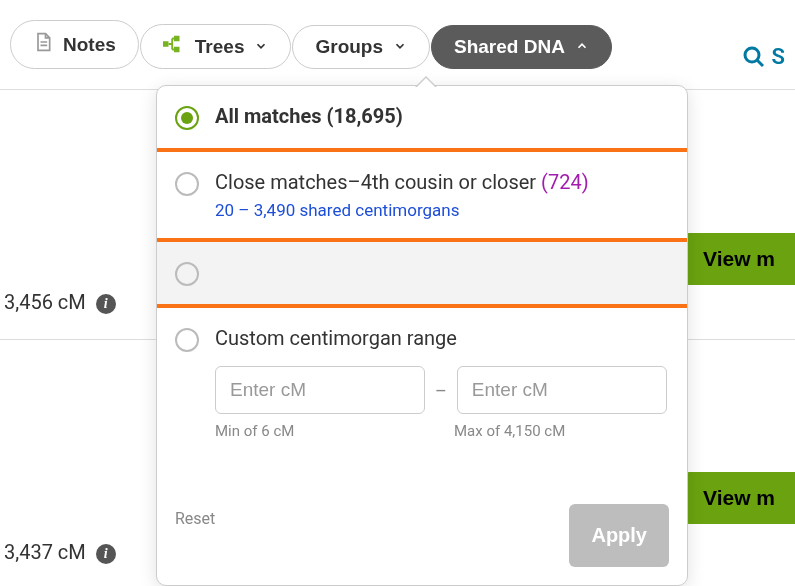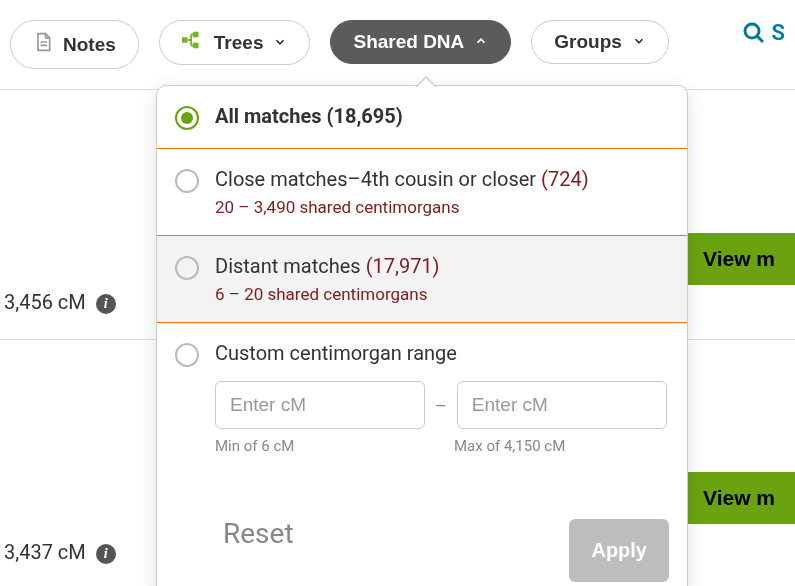--- a/index.html
+++ b/index.html
@@ -6,23 +6,23 @@
     body {
       font-family: -apple-system, BlinkMacSystemFont, "Segoe UI", Roboto, Arial, sans-serif;
       background: #fff;
       width: 795px;
       height: 586px;
       overflow: hidden;
       position: relative;
     }
     .toolbar {
       display: flex;
-      gap: 20px;
+      gap: 1px;
       padding: 20px 10px;
-      align-items: flex-start;
+      align-items: flex-end;
     }
     .pill-btn {
       display: flex;
       align-items: center;
       gap: 10px;
       padding: 10px 22px;
       border-radius: 999px;
       border: 1.5px solid #ccc;
       background: #fff;
       font-weight: 700;
@@ -119,21 +119,21 @@
       top: -8px;
       left: 259px;
       border-left: 10px solid transparent;
       border-right: 10px solid transparent;
       border-bottom: 10px solid #fff;
     }
     .dd-option {
       display: flex;
       gap: 16px;
       padding: 18px 18px;
-      border-bottom: 1px solid #f97316;
+      border-bottom: 4px solid #f97316;
       cursor: pointer;
     }
     .dd-option.hover { background: #f3f3f3; }
     .radio {
       width: 24px; height: 24px;
       border: 2px solid #bbb;
       border-radius: 50%;
       flex-shrink: 0;
       margin-top: 2px;
       position: relative;
@@ -145,24 +145,24 @@
       inset: 4px;
       background: #6aa30f;
       border-radius: 50%;
     }
     .dd-content { flex: 1; }
     .dd-label {
       font-size: 20px;
       color: #333;
     }
     .dd-label .bold { font-weight: 700; }
-    .dd-count { color: #7f1d1d; }
+    .dd-count { color: #a21caf; }
     .dd-sub {
       font-size: 17px;
-      color: #7f1d1d;
+      color: #1d4ed8;
       margin-top: 6px;
     }
     .custom-section {
       padding: 18px;
     }
     .custom-section .dd-option { border: none; padding: 0 0 14px 0; }
     .range-row {
       display: flex;
       align-items: center;
       gap: 10px;
@@ -188,23 +188,22 @@
     }
     .range-hints > div:first-child { width: 220px; }
     .dd-footer {
       display: flex;
       align-items: center;
       justify-content: space-between;
       padding: 12px 18px 18px 18px;
     }
     .reset-link {
       color: #888;
-      font-size: 28px;
-      cursor: pointer;
-      margin-left: 48px;
+      font-size: 16px;
+      cursor: pointer;
     }
     .apply-btn {
       background: #bdbdbd;
       color: #fff;
       font-weight: 700;
       font-size: 20px;
       padding: 20px 22px;
       border: none;
       border-radius: 6px;
       cursor: pointer;
@@ -236,34 +235,34 @@
         </svg>
     </span>
     <span>Trees</span>
     <span>
       <svg class="chev" viewBox="0 0 24 24" fill="none" stroke="#333" stroke-width="3">
           <path d="M6 9l6 6 6-6"></path>
         </svg>
     </span>
   </button>
 
+  <button class="pill-btn">
+    <span>Groups</span>
+    <span>
+      <svg class="chev" viewBox="0 0 24 24" fill="none" stroke="#333" stroke-width="3">
+          <path d="M6 9l6 6 6-6"></path>
+        </svg>
+    </span>
+  </button>
+
   <button class="pill-btn active">
     <span>Shared DNA</span>
     <span>
       <svg class="chev" viewBox="0 0 24 24" fill="none" stroke="#fff" stroke-width="3">
           <path d="M6 15l6-6 6 6"></path>
-        </svg>
-    </span>
-  </button>
-
-  <button class="pill-btn">
-    <span>Groups</span>
-    <span>
-      <svg class="chev" viewBox="0 0 24 24" fill="none" stroke="#333" stroke-width="3">
-          <path d="M6 9l6 6 6-6"></path>
         </svg>
     </span>
   </button>
 
   <div class="search-icon">
     <svg viewBox="0 0 24 24" fill="none" stroke="#0079a3" stroke-width="3">
         <circle cx="10" cy="10" r="7"></circle>
         <path d="M15 15l6 6"></path>
       </svg>
     <span>S</span>
@@ -299,24 +298,20 @@
   <div class="dd-option">
     <div class="radio"></div>
     <div class="dd-content">
       <div class="dd-label"><span>Close matches–4th cousin or closer</span> <span class="dd-count">(724)</span></div>
       <div class="dd-sub">20 – 3,490 shared centimorgans</div>
     </div>
   </div>
 
   <div class="dd-option hover">
     <div class="radio"></div>
-    <div class="dd-content">
-      <div class="dd-label"><span>Distant matches</span> <span class="dd-count">(17,971)</span></div>
-      <div class="dd-sub">6 – 20 shared centimorgans</div>
-    </div>
   </div>
 
   <div class="custom-section">
     <div class="dd-option">
       <div class="radio"></div>
       <div class="dd-content">
         <div class="dd-label">Custom centimorgan range</div>
       </div>
     </div>
     <div class="range-row">

